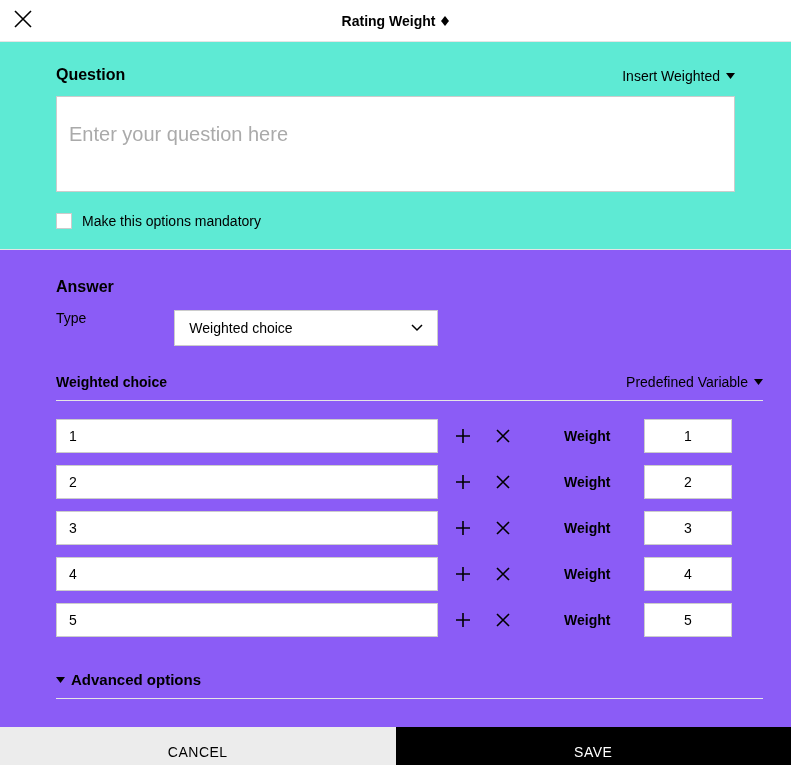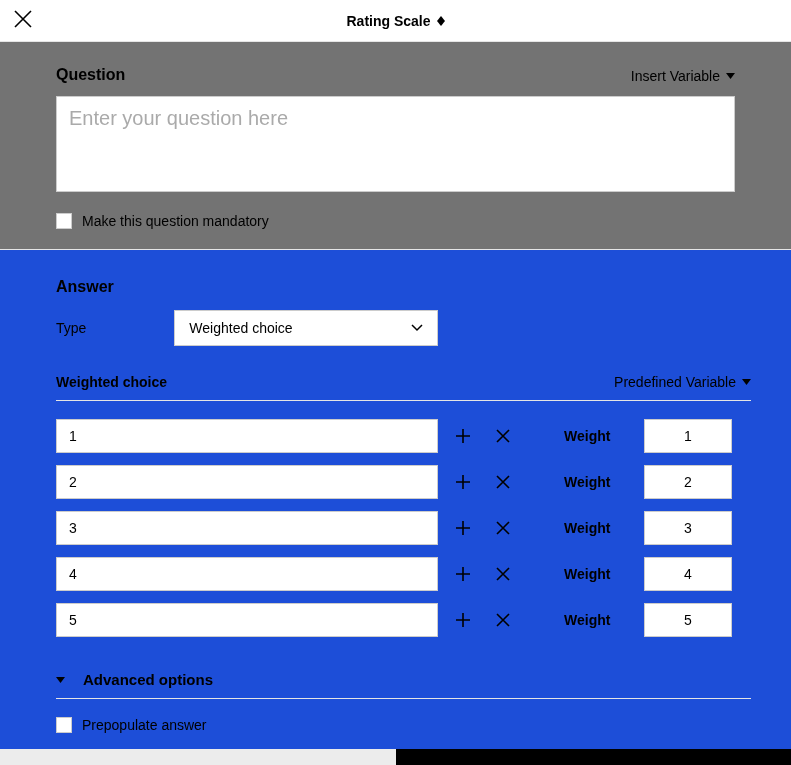--- a/index.html
+++ b/index.html
@@ -34,21 +34,21 @@
     cursor: pointer;
   }
   .sort-arrows {
     display: flex;
     flex-direction: column;
     line-height: 0;
   }
   .sort-arrows svg { width: 8px; height: 5px; }
   .section {
     padding: 24px 56px 20px 56px;
-    background: #737373;
+    background: #5eead4;
   }
   .section-hd {
     display: flex;
     justify-content: space-between;
     align-items: flex-end;
     margin-bottom: 12px;
   }
   .section-title {
     font-weight: 700;
     font-size: 16px;
@@ -61,21 +61,21 @@
     gap: 6px;
     cursor: pointer;
   }
   .link-dd svg { width: 9px; height: 6px; }
   .question-textarea {
     width: 100%;
     height: 96px;
     border: 1px solid #ccc;
     background: #fff;
     font-size: 20px;
-    padding: 10px 12px;
+    padding: 26px 12px;
     font-family: inherit;
     resize: none;
     color: #000;
   }
   .question-textarea::placeholder { color: #aaa; font-weight: 300; }
   .checkbox-row {
     display: flex;
     align-items: center;
     gap: 10px;
     margin-top: 18px;
@@ -86,26 +86,25 @@
     border: 1px solid #ccc;
     background: #fff;
     cursor: pointer;
   }
   .divider-full {
     height: 1px;
     background: #e5e5e5;
     width: 100%;
   }
   .answer-section {
-    padding: 28px 40px 10px 56px;
-    background: #1d4ed8;
+    padding: 28px 28px 10px 56px;
+    background: #8b5cf6;
   }
   .type-row {
     display: flex;
-    align-items: center;
     gap: 88px;
     margin-top: 14px;
     margin-bottom: 28px;
   }
   .type-select {
     border: 1px solid #ccc;
     background: #fff;
     height: 36px;
     width: 264px;
     padding: 0 14px;
@@ -159,21 +158,21 @@
     border: 1px solid #ccc;
     background: #fff;
     text-align: center;
     font-size: 14px;
     font-family: inherit;
     margin-left: 26px;
   }
   .adv-header {
     display: flex;
     align-items: center;
-    gap: 18px;
+    gap: 6px;
     font-weight: 700;
     font-size: 15px;
     border-bottom: 1px solid #e5e5e5;
     padding-bottom: 10px;
     margin-top: 34px;
     margin-bottom: 18px;
     cursor: pointer;
   }
   .adv-header svg { width: 9px; height: 6px; }
   .footer {
@@ -197,46 +196,46 @@
 </head>
 <body>
 
 <div class="header">
   <div class="close-btn">
     <svg viewBox="0 0 18 18">
         <path d="M1 1 L17 17 M17 1 L1 17" stroke="#000" stroke-width="1.6" fill="none"></path>
       </svg>
   </div>
   <div class="header-title">
-    <span>Rating Scale</span>
+    <span>Rating Weight</span>
     <span class="sort-arrows">
       <svg viewBox="0 0 8 5">
           <path d="M0 5 L4 0 L8 5 Z" fill="#000"></path>
         </svg>
       <svg viewBox="0 0 8 5">
           <path d="M0 0 L4 5 L8 0 Z" fill="#000"></path>
         </svg>
     </span>
   </div>
 </div>
 
 <div class="section">
   <div class="section-hd">
     <div class="section-title">Question</div>
     <div class="link-dd">
-      <span>Insert Variable</span>
+      <span>Insert Weighted</span>
       <svg viewBox="0 0 9 6">
           <path d="M0 0 L4.5 6 L9 0 Z" fill="#000"></path>
         </svg>
     </div>
   </div>
   <textarea class="question-textarea" placeholder="Enter your question here" style=""></textarea>
   <div class="checkbox-row">
     <div class="checkbox"></div>
-    <span>Make this question mandatory</span>
+    <span>Make this options mandatory</span>
   </div>
 </div>
 
 <div class="divider-full"></div>
 
 <div class="answer-section">
   <div class="section-title">Answer</div>
 
   <div class="type-row">
     <span>Type</span>
@@ -336,22 +335,18 @@
       </div>
     </div>
 
   <div class="adv-header">
     <svg viewBox="0 0 9 6">
         <path d="M0 0 L4.5 6 L9 0 Z" fill="#000"></path>
       </svg>
     <span>Advanced options</span>
   </div>
 
-  <div class="checkbox-row" style="margin-top:0; margin-bottom:6px;">
-    <div class="checkbox"></div>
-    <span>Prepopulate answer</span>
-  </div>
 </div>
 
 <div class="footer">
   <button class="footer-btn btn-cancel">CANCEL</button>
   <button class="footer-btn btn-save">SAVE</button>
 </div>
 
 </body></html>

